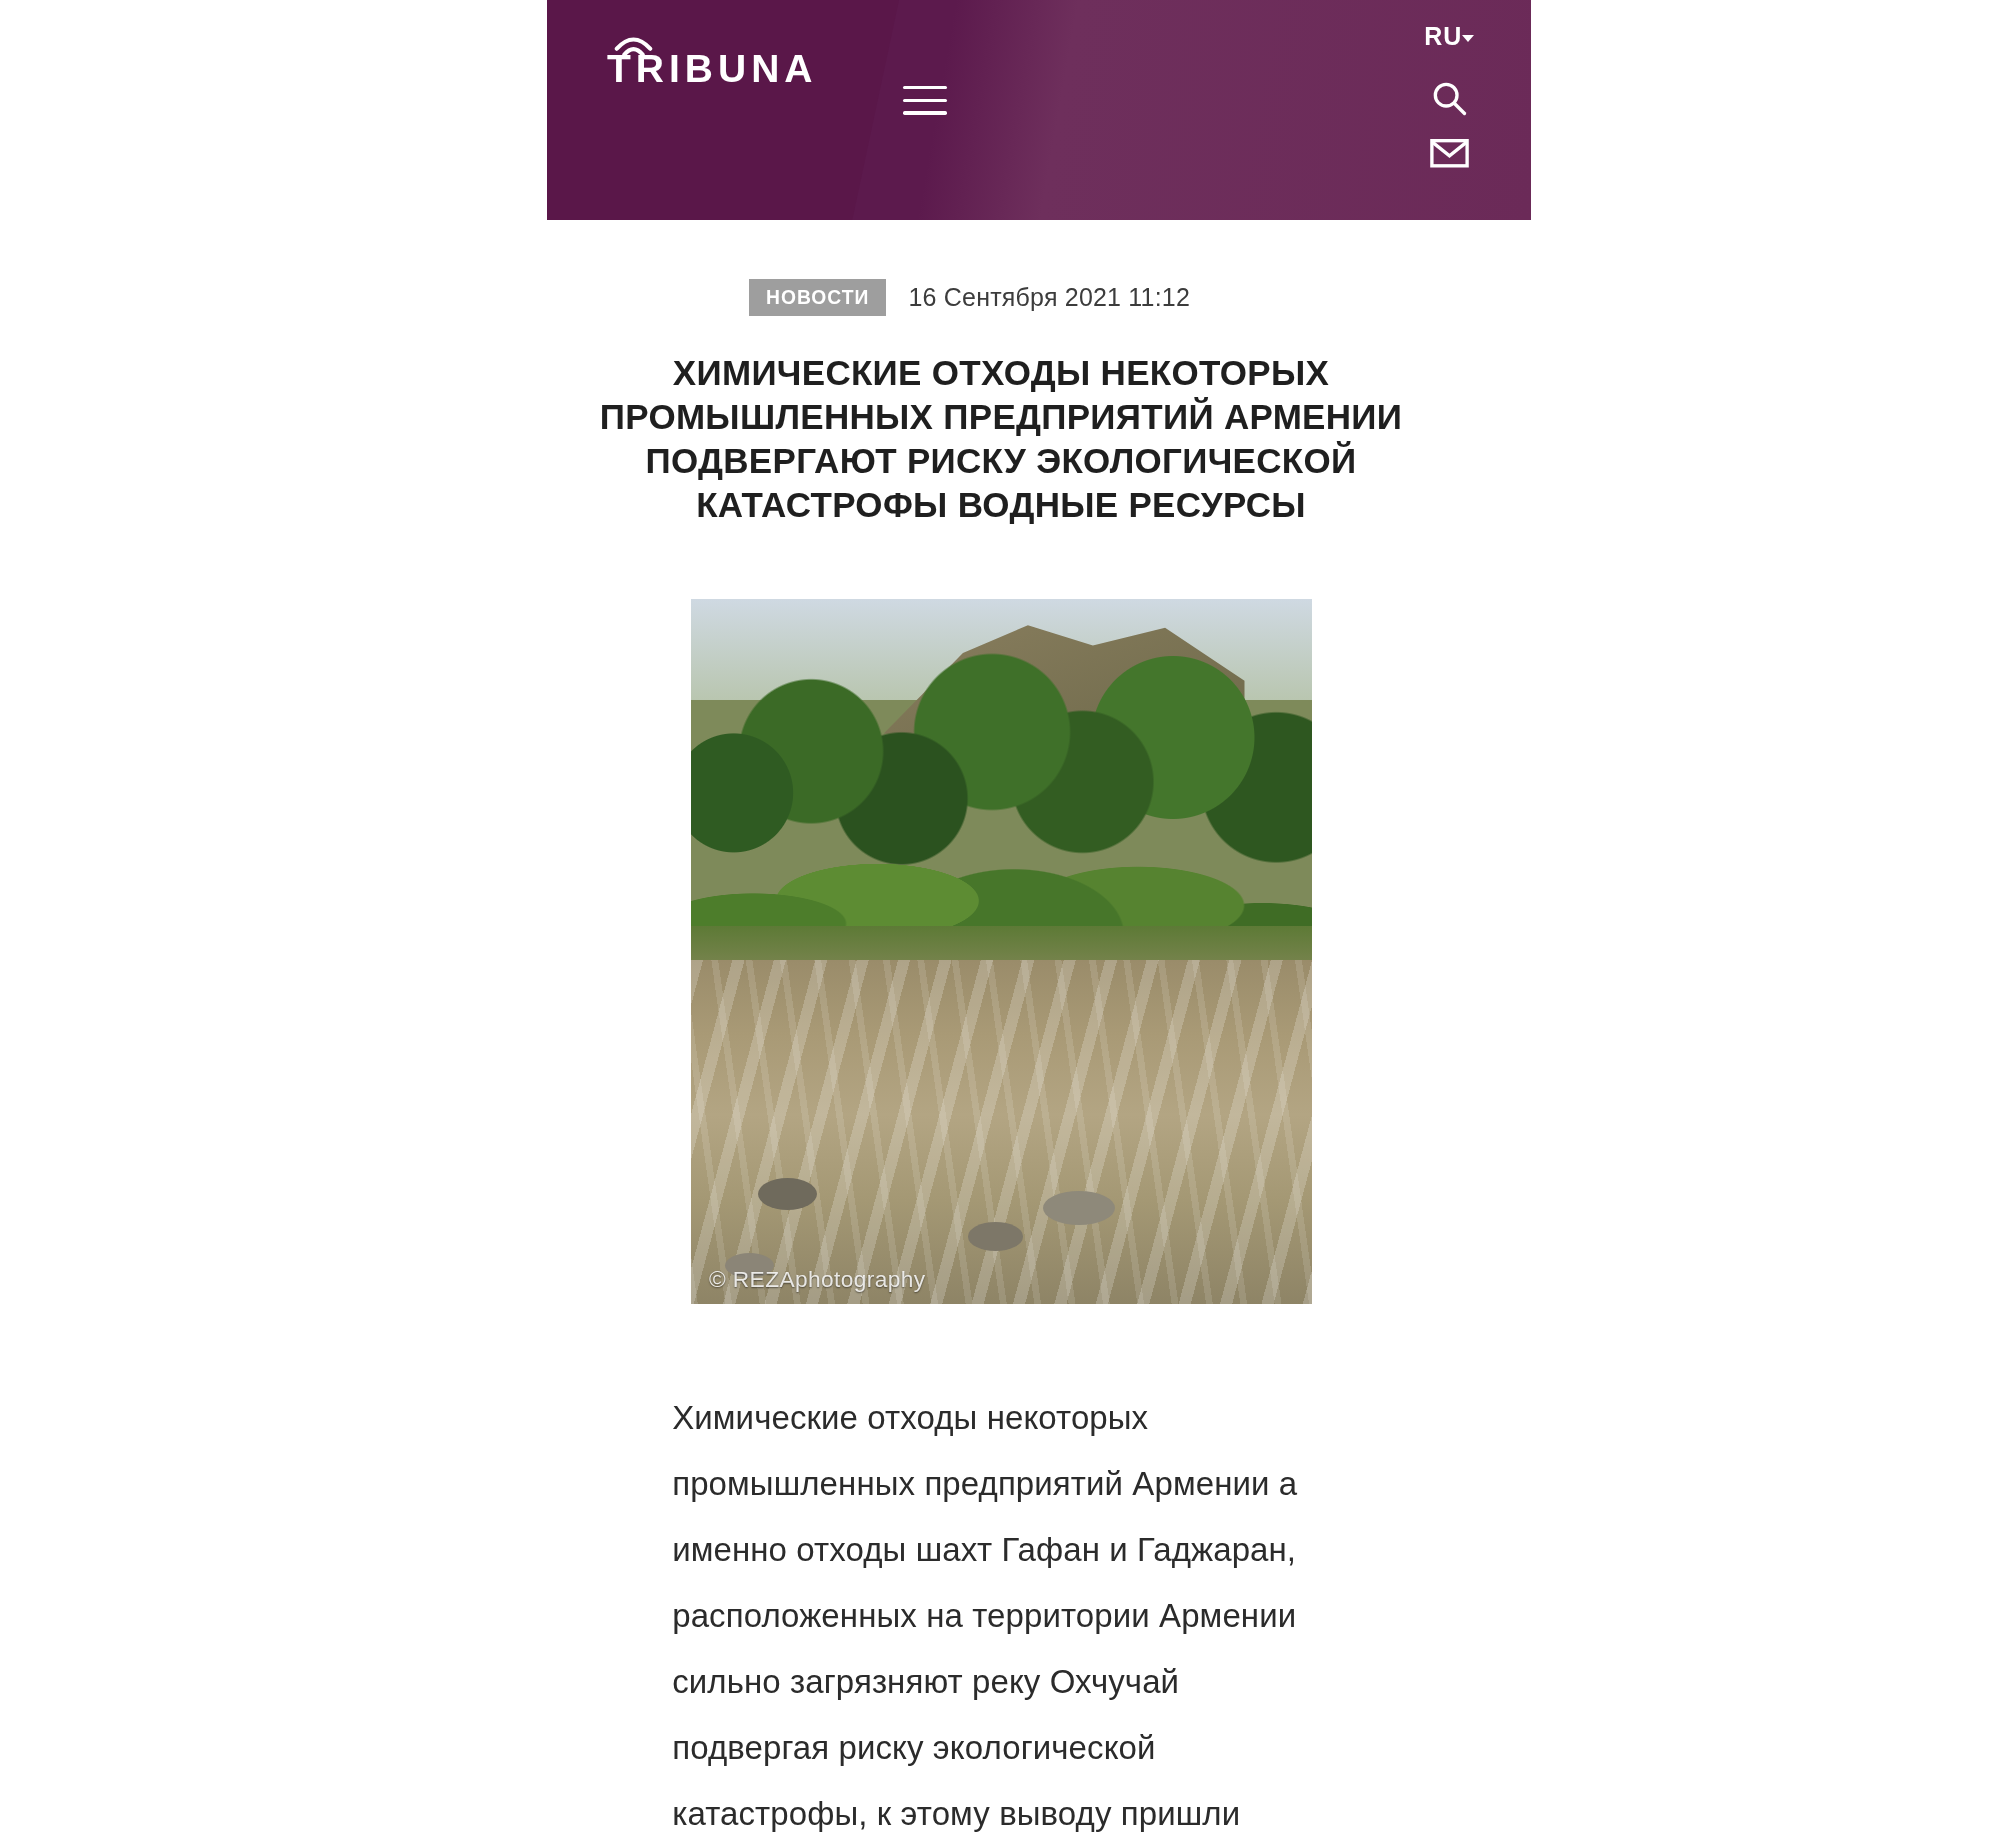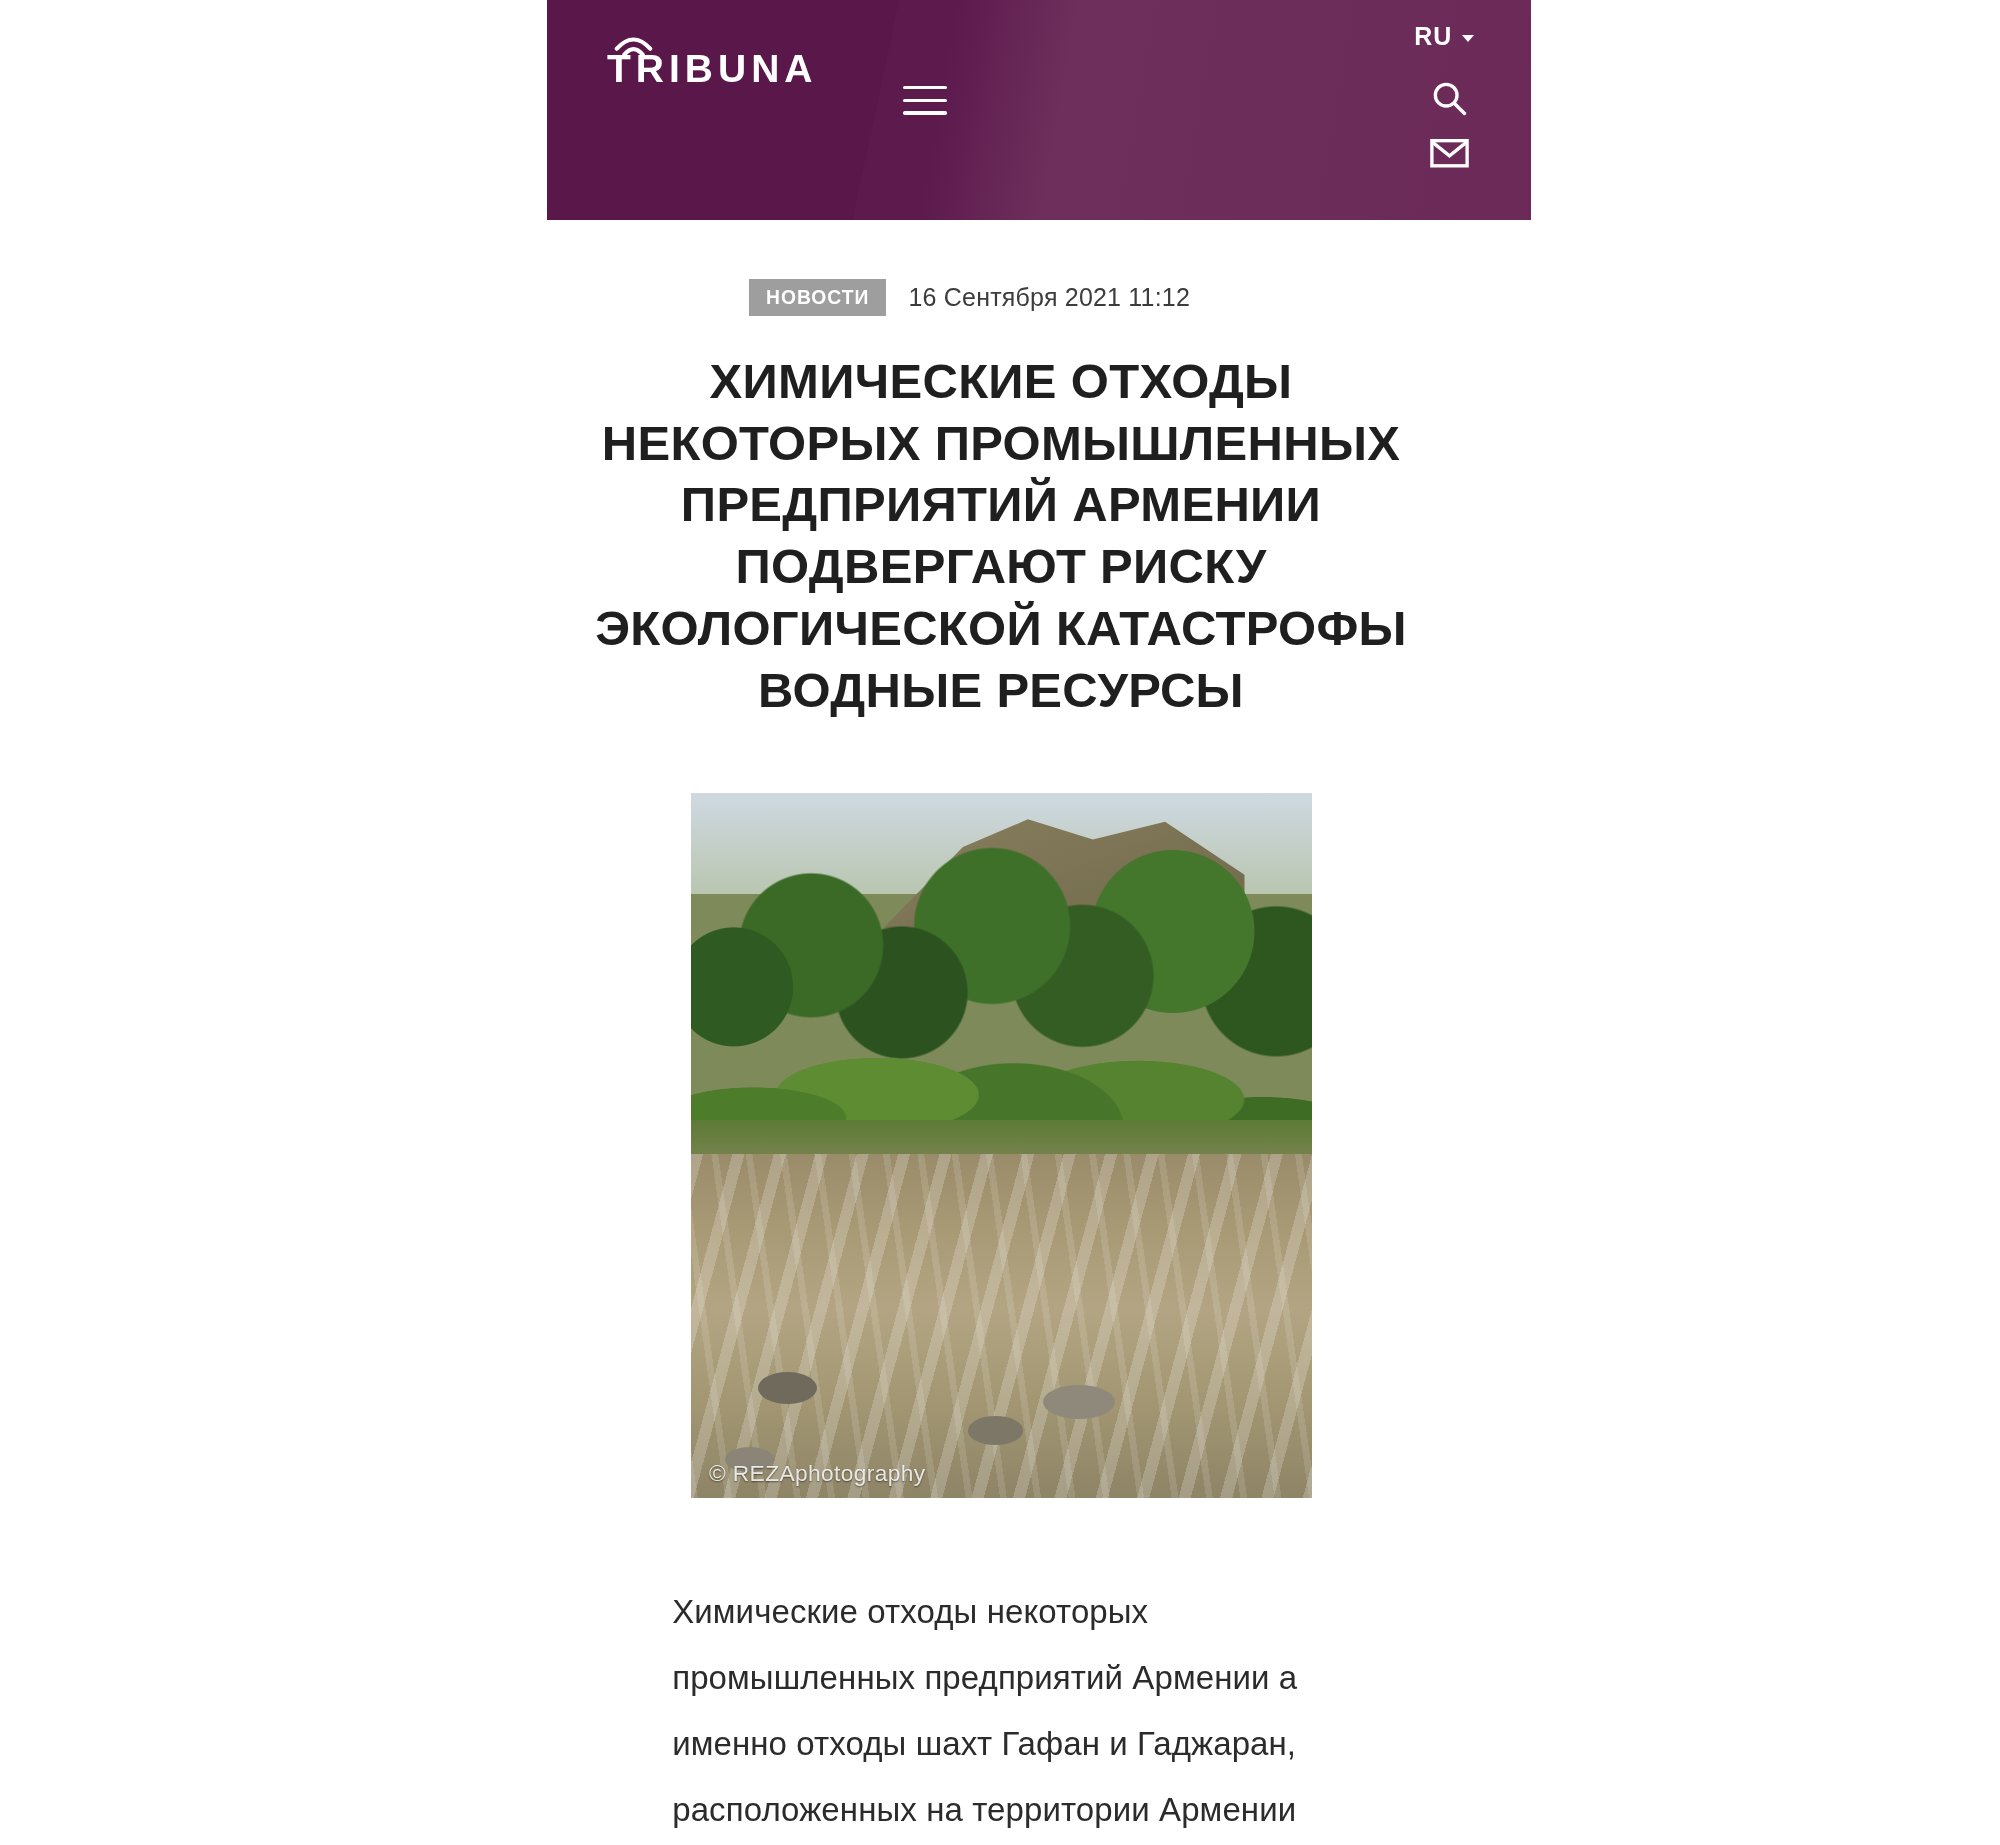--- a/index.html
+++ b/index.html
@@ -90,21 +90,20 @@
   .lang-switch {
     position: absolute;
     right: 57px;
     top: 22px;
     color: #ffffff;
     font-size: 25px;
     font-weight: 700;
     letter-spacing: 0.8px;
     display: flex;
     align-items: center;
-    gap: 10px;
     cursor: pointer;
   }
   .caret-down {
     width: 0; height: 0;
     border-left: 6.7px solid transparent;
     border-right: 6.7px solid transparent;
     border-top: 7.6px solid #ffffff;
     margin-top: 3.4px;
   }
 
@@ -151,21 +150,21 @@
     color: #3c3c3c;
     font-size: 25px;
     letter-spacing: 0.2px;
   }
 
   .headline {
     margin: 35px 0 0 0;
     padding: 0 34px;
     text-align: center;
     color: #1f1f1f;
-    font-size: 49px;
+    font-size: 35px;
     font-weight: 700;
     line-height: 1.26;
     letter-spacing: 0.3px;
     text-transform: uppercase;
   }
 
   .hero-figure {
     margin: 72px auto 0 auto;
     width: 621px;
     height: 705px;

